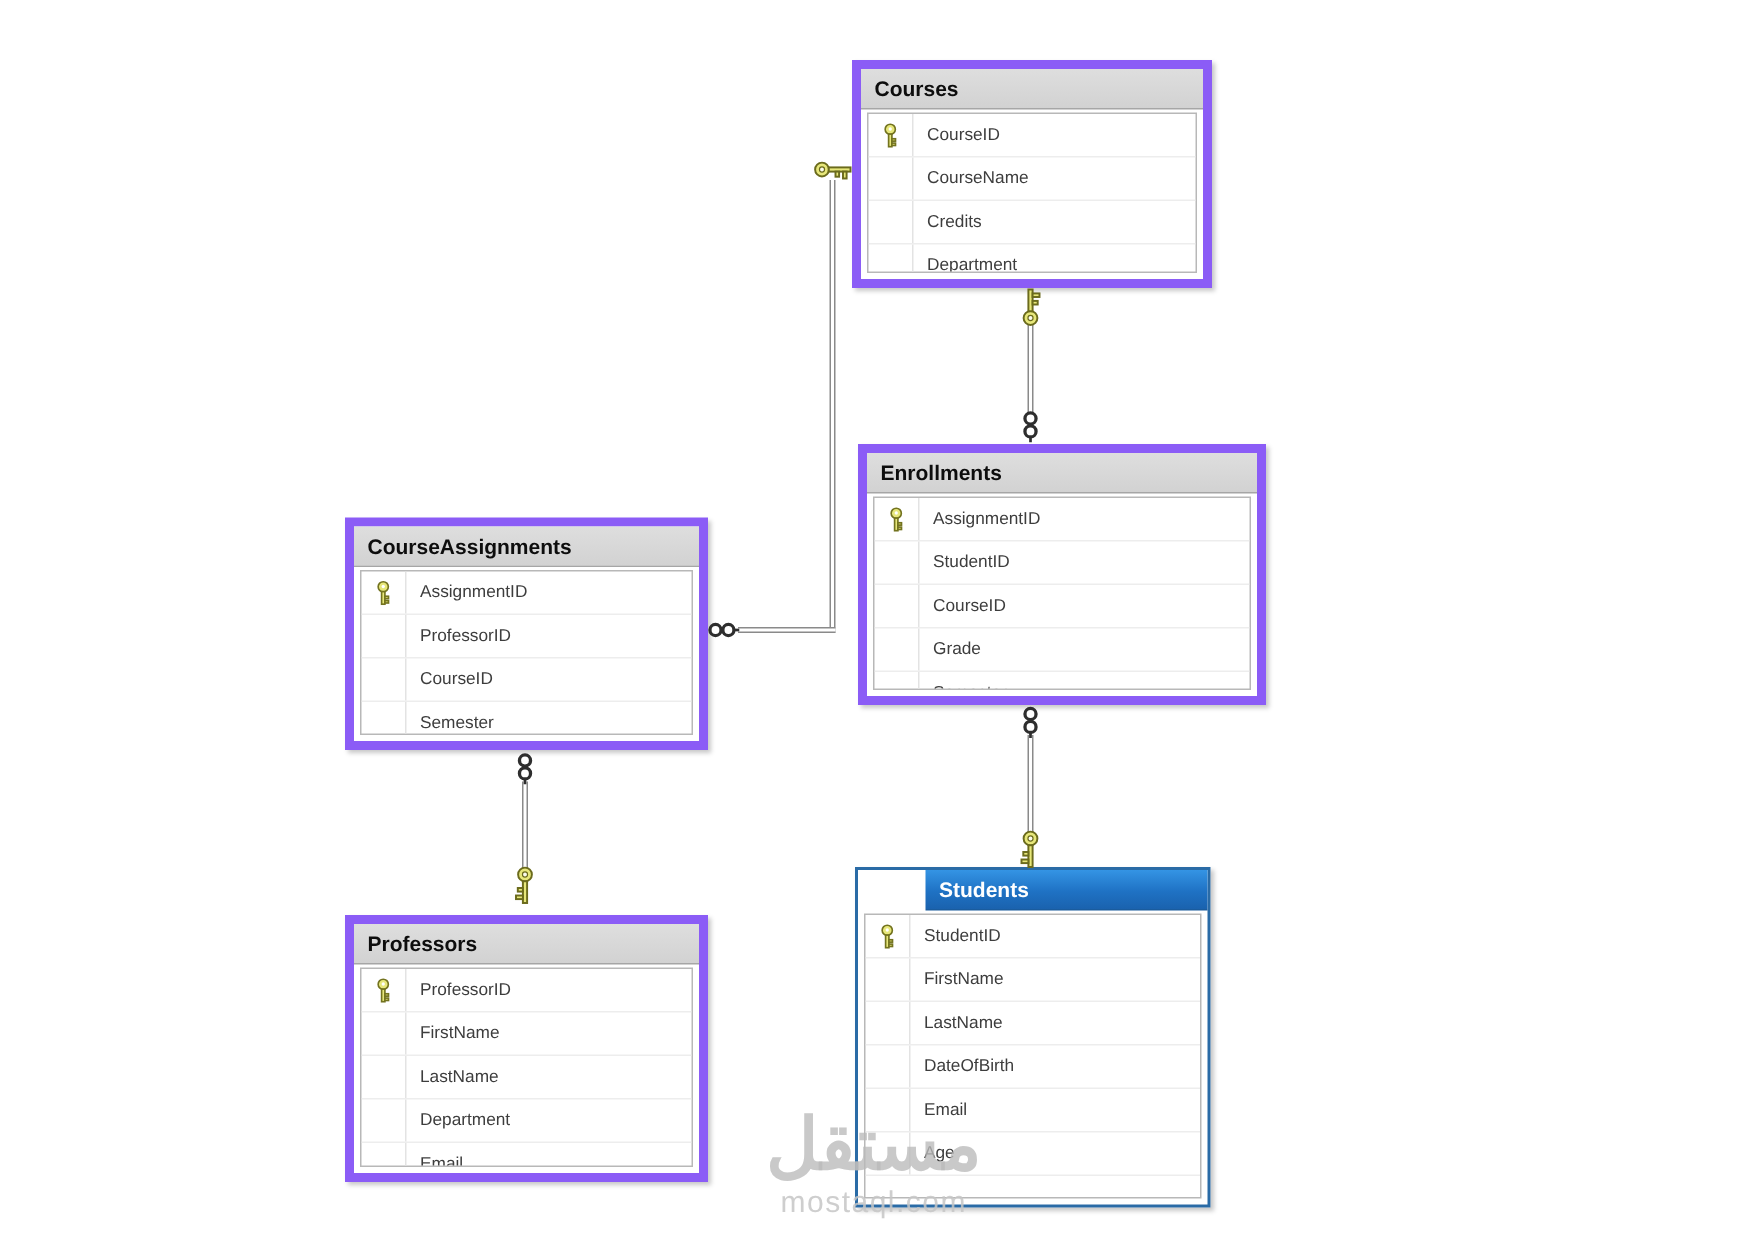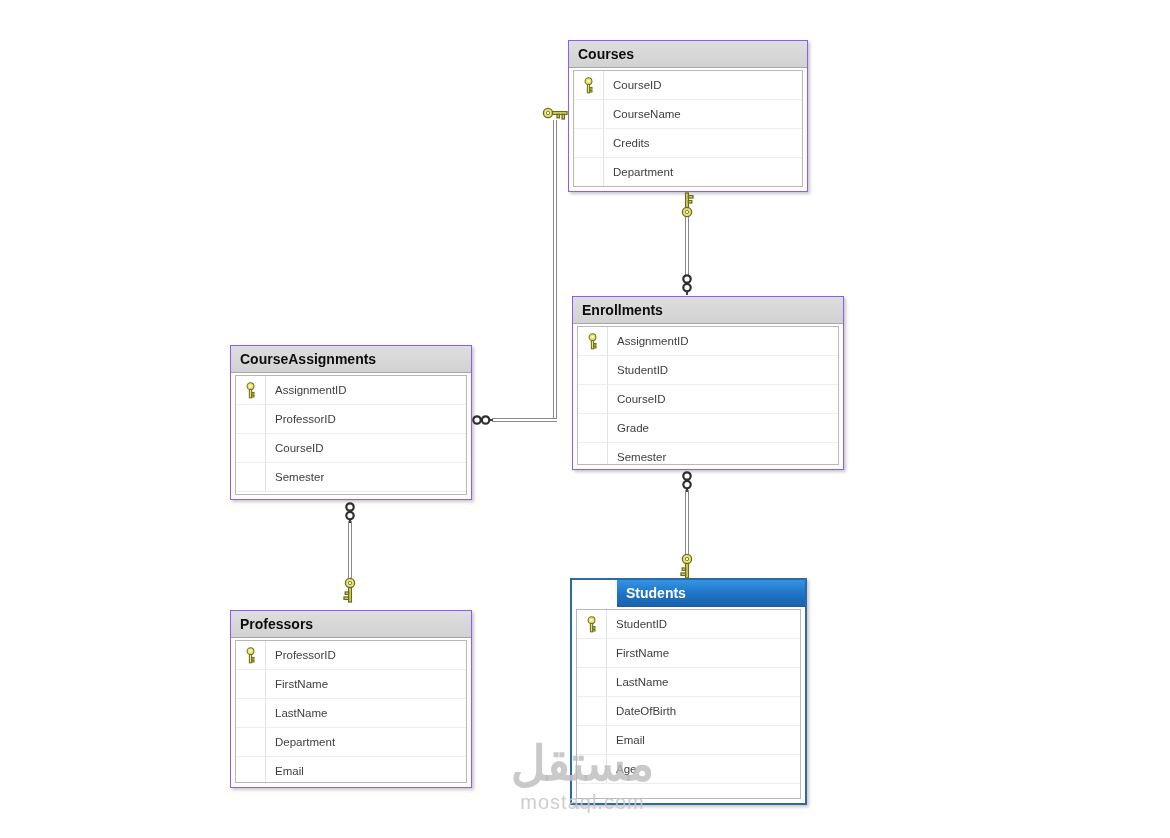--- a/index.html
+++ b/index.html
@@ -1,19 +1,19 @@
 <!DOCTYPE html>
 <html><head>
 <meta charset="utf-8">
 <style>
   html,body{margin:0;padding:0;background:#ffffff;font-family:"Liberation Sans",sans-serif;}
   #canvas{position:relative;width:1170px;height:838px;background:#ffffff;overflow:hidden;}
 
   
-  .table-node{position:absolute;background:#ffffff;border:1px solid #8b5cf6;
+  .table-node{position:absolute;background:#ffffff;border:6px solid #8b5cf6;
               box-shadow:2px 2px 3px rgba(0,0,0,0.22);z-index:3;box-sizing:border-box;}
   .table-node.selected{border:2px solid #2a6ba6;padding-left:45px;}
   .table-header{height:26px;line-height:26px;padding:0 9px;
                 background:linear-gradient(180deg,#dedede 0%,#d2d2d2 100%);
                 border-bottom:1px solid #a6a6a6;
                 font-size:14px;font-weight:bold;color:#0d0d0d;
                 white-space:nowrap;overflow:hidden;}
   .table-header.selected{background:linear-gradient(180deg,#3494e4 0%,#1f72c4 55%,#1a62ae 100%);
                 color:#ffffff;border-bottom:1px solid #1a5c9e;}
   .table-body{position:absolute;left:4px;right:4px;top:29px;bottom:4px;

